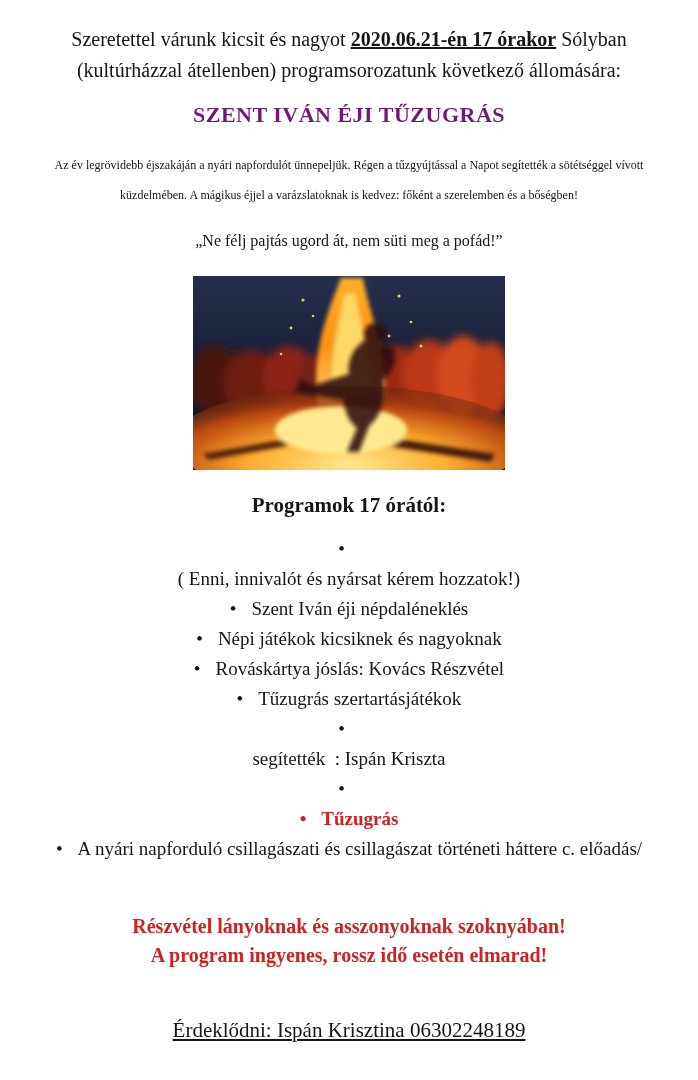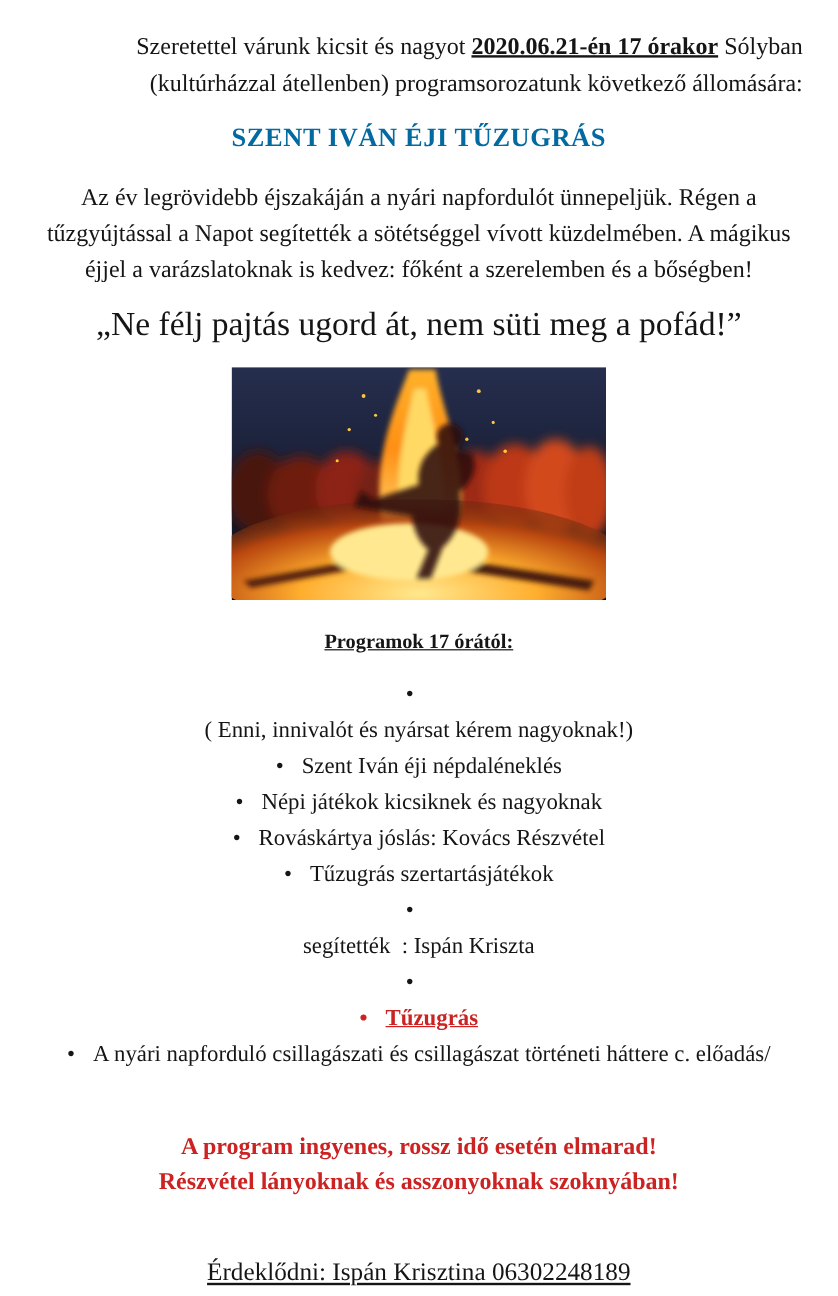--- a/index.html
+++ b/index.html
@@ -8,73 +8,72 @@
     background: #ffffff;
     font-family: "Liberation Serif", serif;
     color: #151515;
     overflow: hidden;
   }
   .page { padding-top: 24px; }
 
   .intro {
     width: 640px; margin: 0 auto;
     font-size: 20px; line-height: 31px;
-    text-align: right;
+    text-align: center;
   }
   .intro b { text-decoration: underline; }
 
   h1.title {
     margin: 16px 0 0 0;
     font-size: 22px; line-height: 26px;
     text-align: center; font-weight: bold;
-    color: #0369a1; letter-spacing: 0.5px;
+    color: #701a75; letter-spacing: 0.5px;
   }
 
   .description {
     width: 648px; margin: 22px auto 0 auto;
-    font-size: 20px; line-height: 30px;
+    font-size: 12px; line-height: 30px;
     text-align: center;
   }
 
   .quote {
     margin: 16px 0 0 0;
-    font-size: 28px; line-height: 30px;
+    font-size: 16px; line-height: 30px;
     text-align: center;
   }
 
   .photo-wrap {
     margin: 20px 0 0 0;
     display: flex; justify-content: center;
   }
   .photo-wrap svg { display: block; }
 
   h2.programs-heading {
     margin: 22px 0 0 0;
-    font-size: 17px; line-height: 26px;
+    font-size: 21px; line-height: 26px;
     text-align: center; font-weight: bold;
-    text-decoration: underline;
   }
 
   ul.programs {
     list-style: none;
     margin: 16px 0 0 0; padding: 0;
   }
   ul.programs li { margin: 0; padding: 0; }
   .line {
     display: flex; justify-content: center; align-items: baseline;
     font-size: 19px; line-height: 30px;
     white-space: pre;
   }
   .line .bullet {
     margin-right: 15px;
     font-size: 19px;
   }
   .line.cont {  }
   li.highlight .line, li.highlight .bullet { color: #cc2222; font-weight: bold; }
-  li.highlight .item-text { text-decoration: underline; }
+  li.highlight .item-text { }
 
   .notes {
     margin: 48px 0 0 0;
   }
   .notes p {
     margin: 0; font-size: 20px; line-height: 29px;
     text-align: center; font-weight: bold; color: #cc2222;
   }
 
   .contact {
@@ -164,21 +163,21 @@
         <path d="M172 64 C160 72 154 84 156 98 L118 110 L108 103 L102 116 L150 124 C152 136 156 146 164 152 L154 176 L166 176 L176 150 C188 140 194 122 190 104 C200 96 206 84 200 72 Z"></path>
       </g>
     </svg>
   </div>
 
   <h2 class="programs-heading">Programok 17 órától:</h2>
 
   <ul class="programs">
     <li>
       <div class="line"><span class="bullet">•</span></div>
-      <div class="line cont">( Enni, innivalót és nyársat kérem nagyoknak!)</div>
+      <div class="line cont">( Enni, innivalót és nyársat kérem hozzatok!)</div>
     </li>
     <li>
       <div class="line"><span class="bullet">•</span><span class="item-text">Szent Iván éji népdaléneklés</span></div>
     </li>
     <li>
       <div class="line"><span class="bullet">•</span><span class="item-text">Népi játékok kicsiknek és nagyoknak</span></div>
     </li>
     <li>
       <div class="line"><span class="bullet">•</span><span class="item-text">Rováskártya jóslás: Kovács Részvétel</span></div>
     </li>
@@ -194,19 +193,19 @@
     </li>
     <li class="highlight">
       <div class="line"><span class="bullet">•</span><span class="item-text">Tűzugrás</span></div>
     </li>
     <li>
       <div class="line"><span class="bullet">•</span><span class="item-text">A nyári napforduló csillagászati és csillagászat történeti háttere c. előadás/</span></div>
     </li>
   </ul>
 
   <div class="notes">
+    <p>Részvétel lányoknak és asszonyoknak szoknyában!</p>
     <p>A program ingyenes, rossz idő esetén elmarad!</p>
-    <p>Részvétel lányoknak és asszonyoknak szoknyában!</p>
   </div>
 
   <p class="contact">Érdeklődni: Ispán Krisztina 06302248189</p>
 
 </div>
 
 </body></html>

